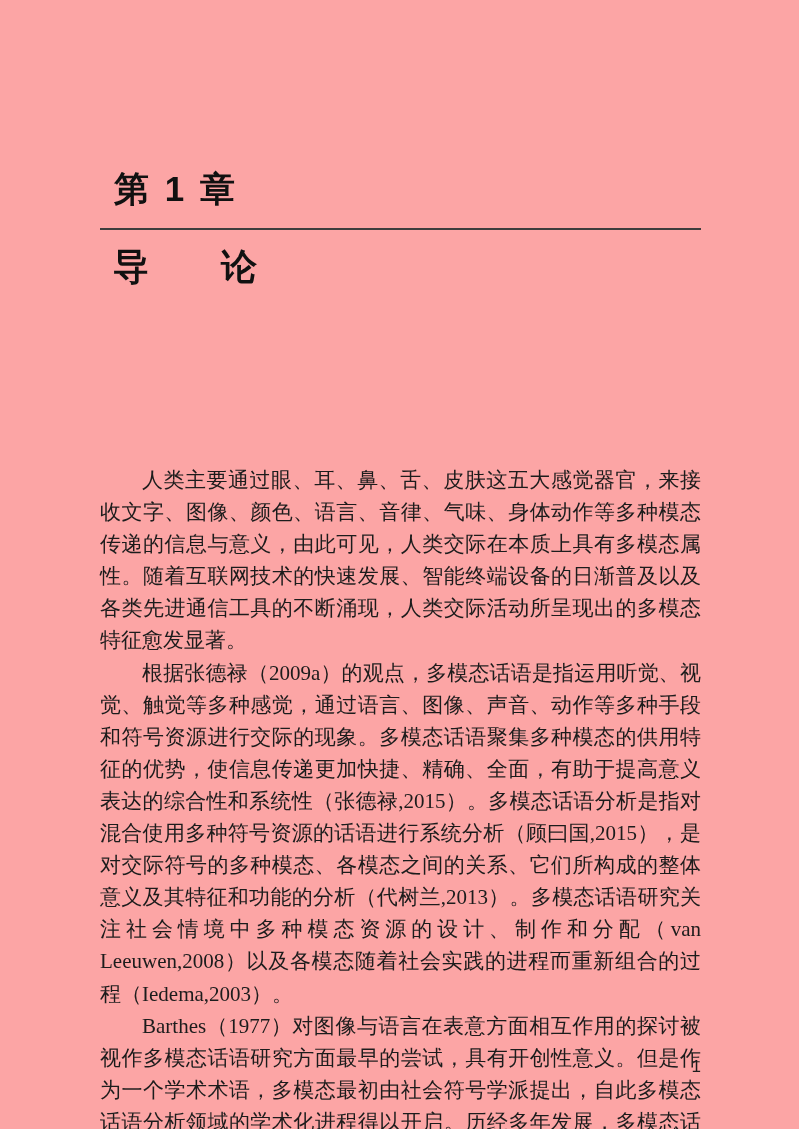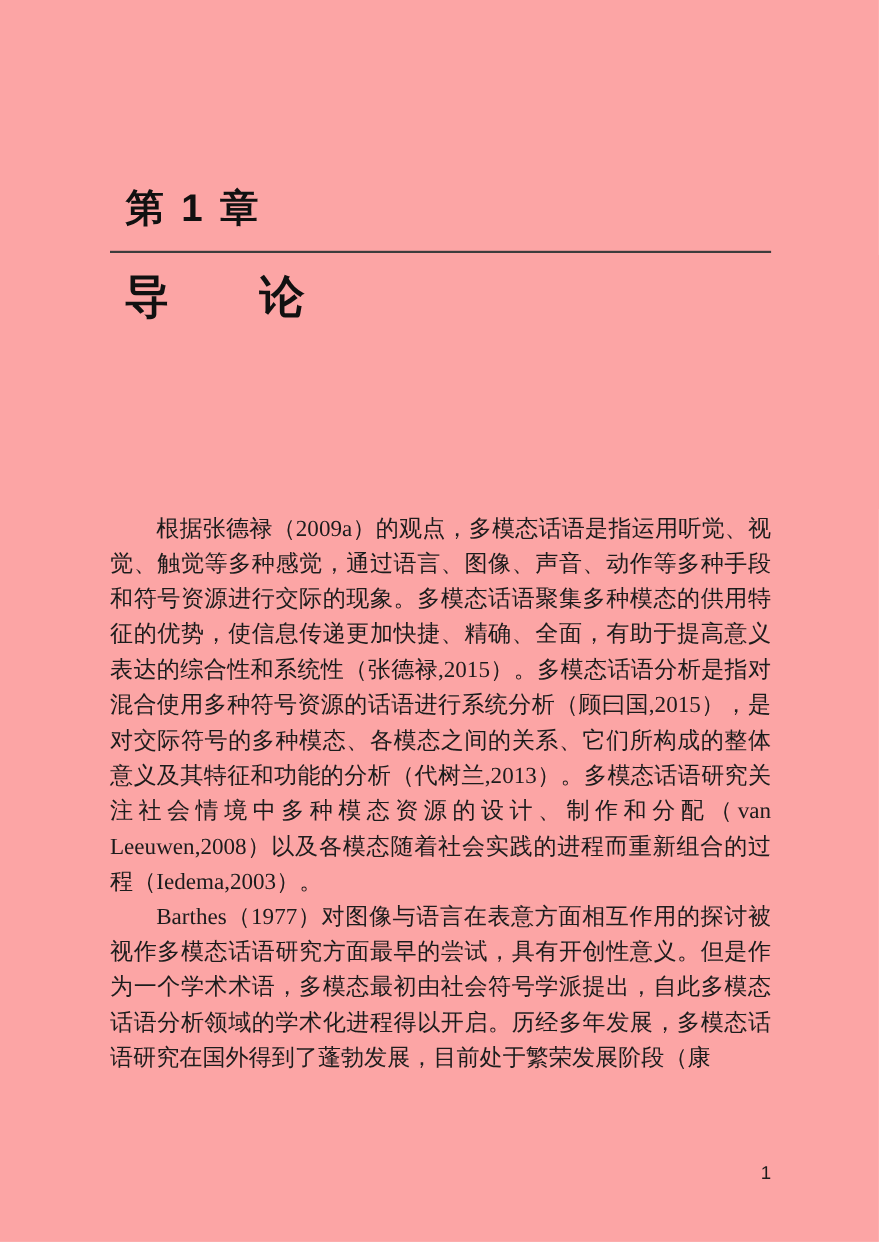--- a/index.html
+++ b/index.html
@@ -34,21 +34,21 @@
     width: 601px;
     height: 2px;
     background: #3d3d3d;
   }
   .chapter-title {
     position: absolute;
     left: 113px;
     top: 243px;
     font-family: "Liberation Serif", "DejaVu Serif", serif;
     font-weight: 900;
-    font-size: 41px;
+    font-size: 36px;
     color: #111111;
     white-space: pre;
   }
   .section-heading {
     position: absolute;
     left: 139px;
     top: 422px;
     font-size: 23px;
     color: #111111;
     white-space: pre;
@@ -94,19 +94,20 @@
 <div class="page">
 
   <div class="chapter-label">第 1 章</div>
 
   <div class="chapter-rule"></div>
 
   <div class="chapter-title">导　　论</div>
 
 
   <div class="body-text">
+    <p>人类主要通过眼、耳、鼻、舌、皮肤这五大感觉器官，来接收文字、图像、颜色、语言、音律、气味、身体动作等多种模态传递的信息与意义，由此可见，人类交际在本质上具有多模态属性。随着互联网技术的快速发展、智能终端设备的日渐普及以及各类先进通信工具的不断涌现，人类交际活动所呈现出的多模态特征愈发显著。</p>
     <p>根据张德禄（2009a）的观点，多模态话语是指运用听觉、视觉、触觉等多种感觉，通过语言、图像、声音、动作等多种手段和符号资源进行交际的现象。多模态话语聚集多种模态的供用特征的优势，使信息传递更加快捷、精确、全面，有助于提高意义表达的综合性和系统性（张德禄,2015）。多模态话语分析是指对混合使用多种符号资源的话语进行系统分析（顾曰国,2015），是对交际符号的多种模态、各模态之间的关系、它们所构成的整体意义及其特征和功能的分析（代树兰,2013）。多模态话语研究关注社会情境中多种模态资源的设计、制作和分配（van Leeuwen,2008）以及各模态随着社会实践的进程而重新组合的过程（Iedema,2003）。</p>
     <p>Barthes（1977）对图像与语言在表意方面相互作用的探讨被视作多模态话语研究方面最早的尝试，具有开创性意义。但是作为一个学术术语，多模态最初由社会符号学派提出，自此多模态话语分析领域的学术化进程得以开启。历经多年发展，多模态话语研究在国外得到了蓬勃发展，目前处于繁荣发展阶段（康</p>
   </div>
 
   <div class="page-number">1</div>
 
 </div>
 
 </body></html>

